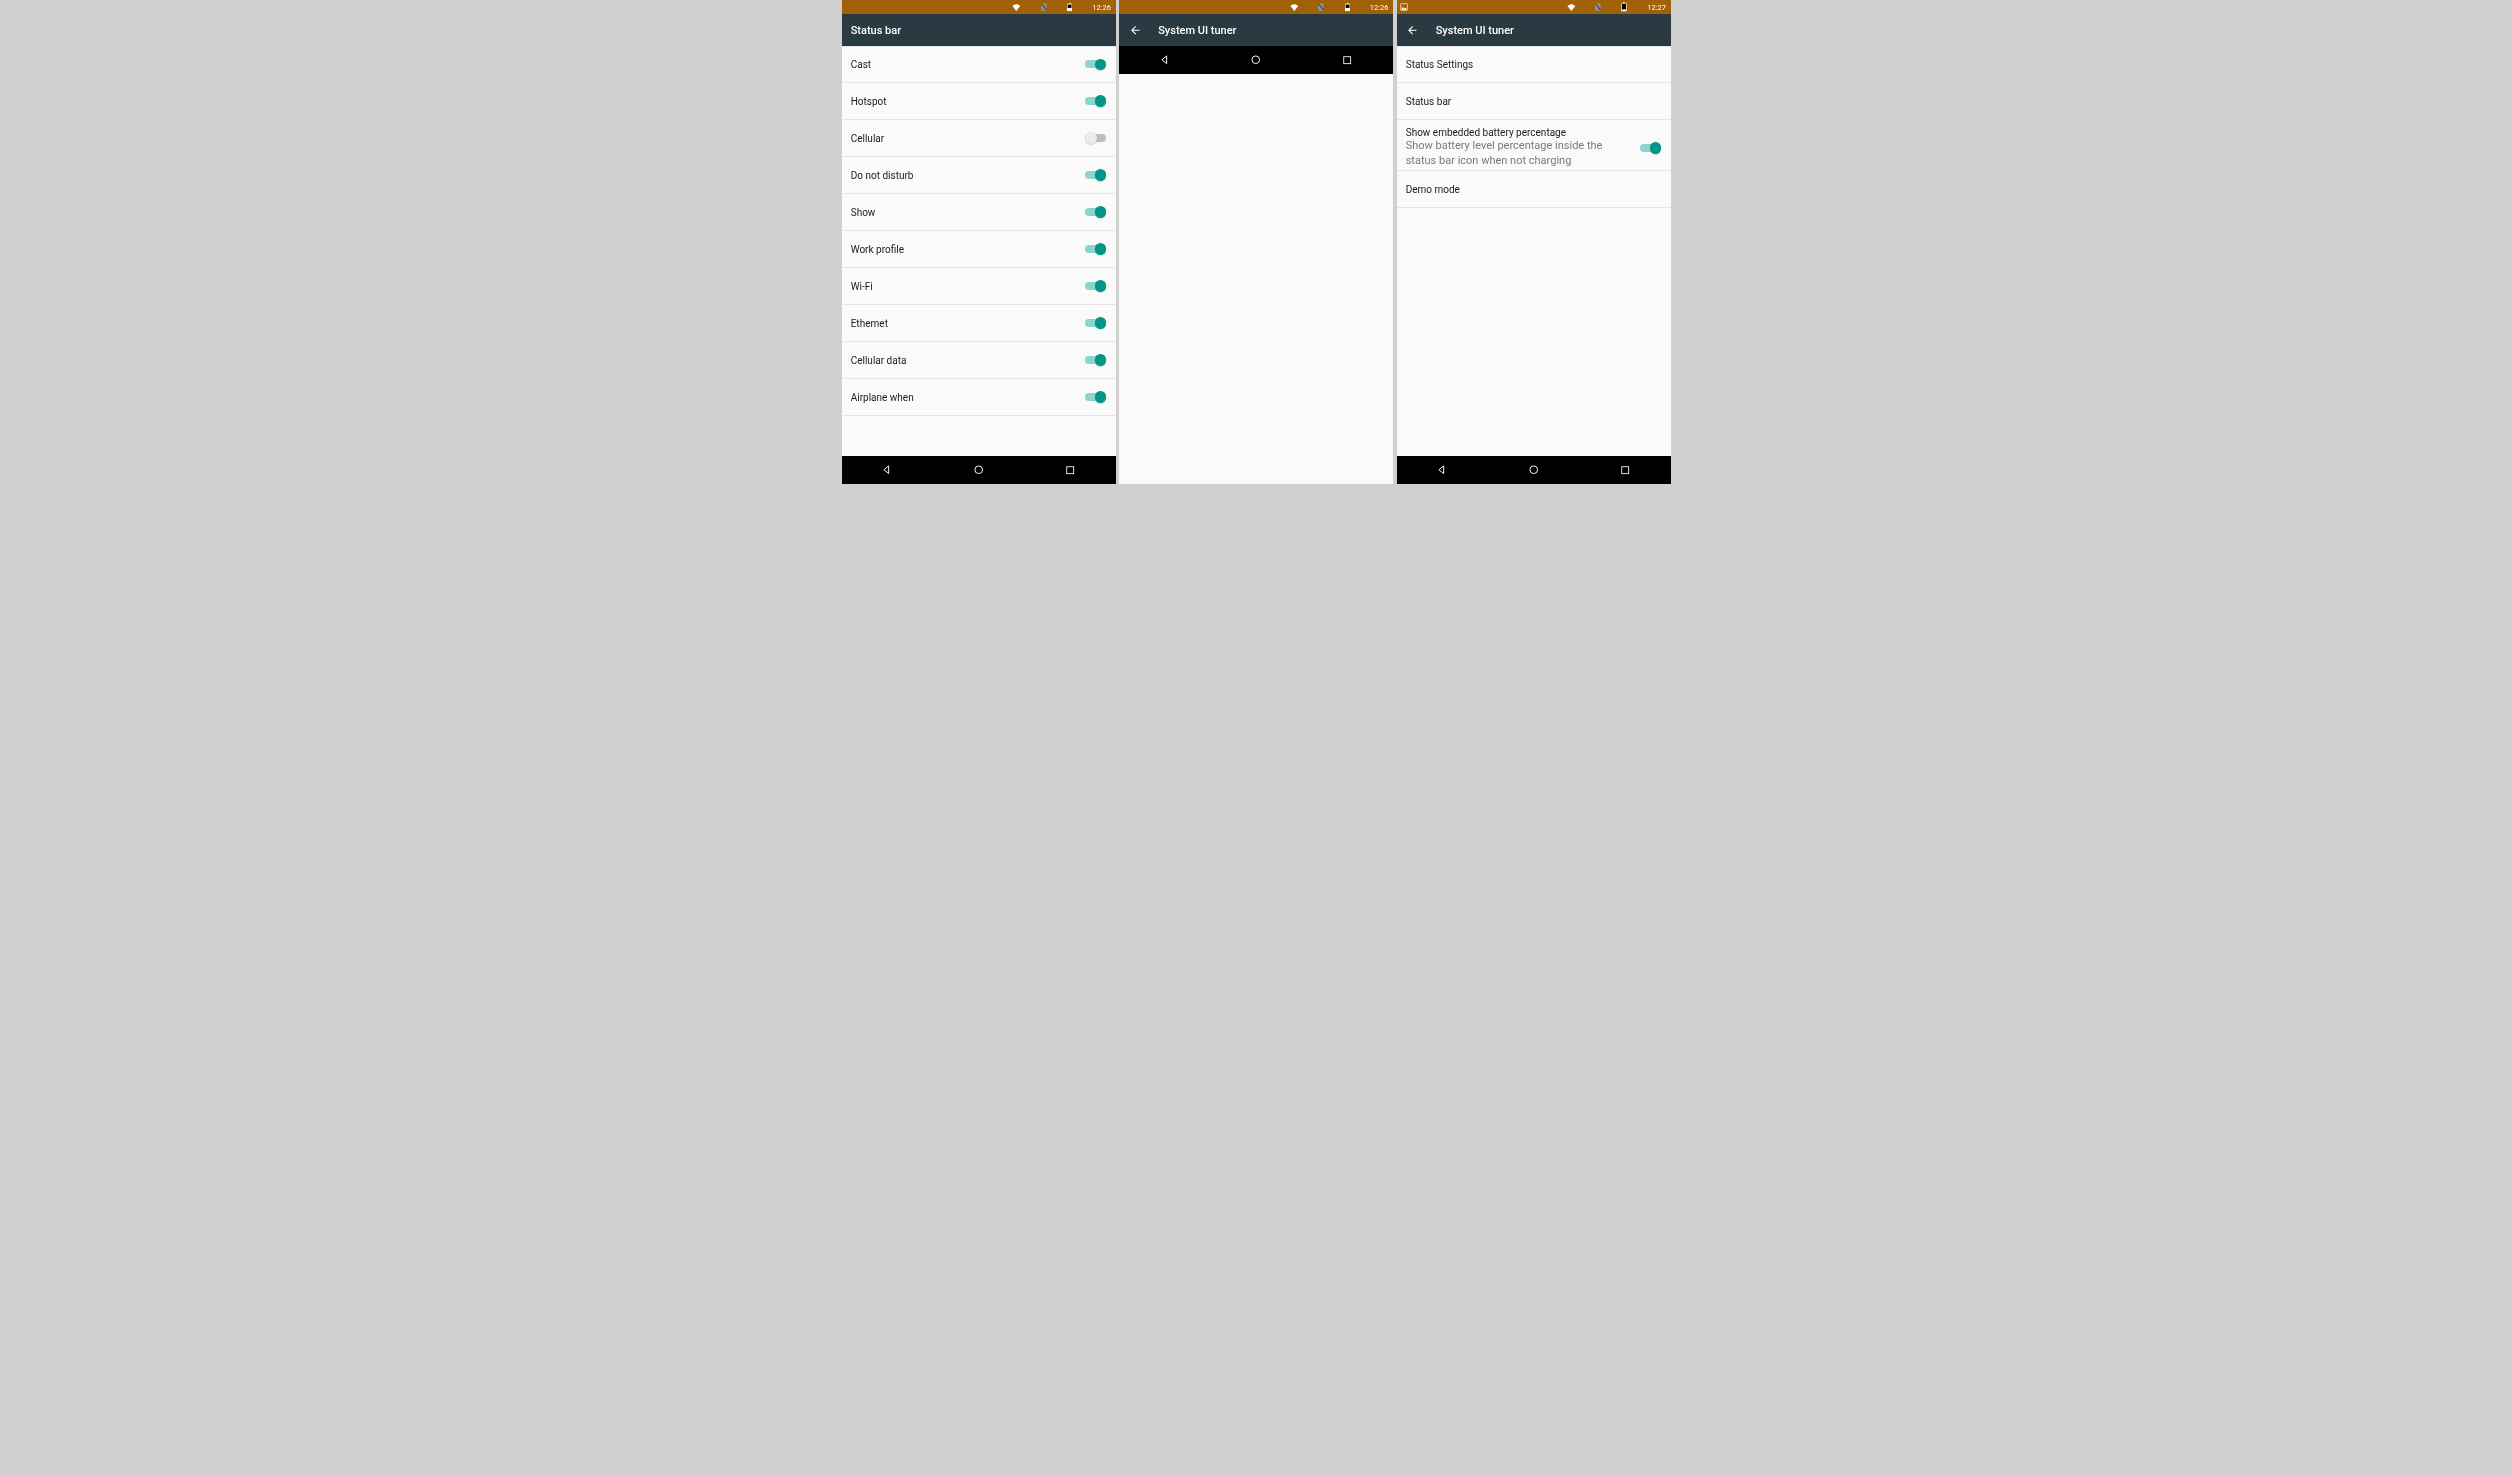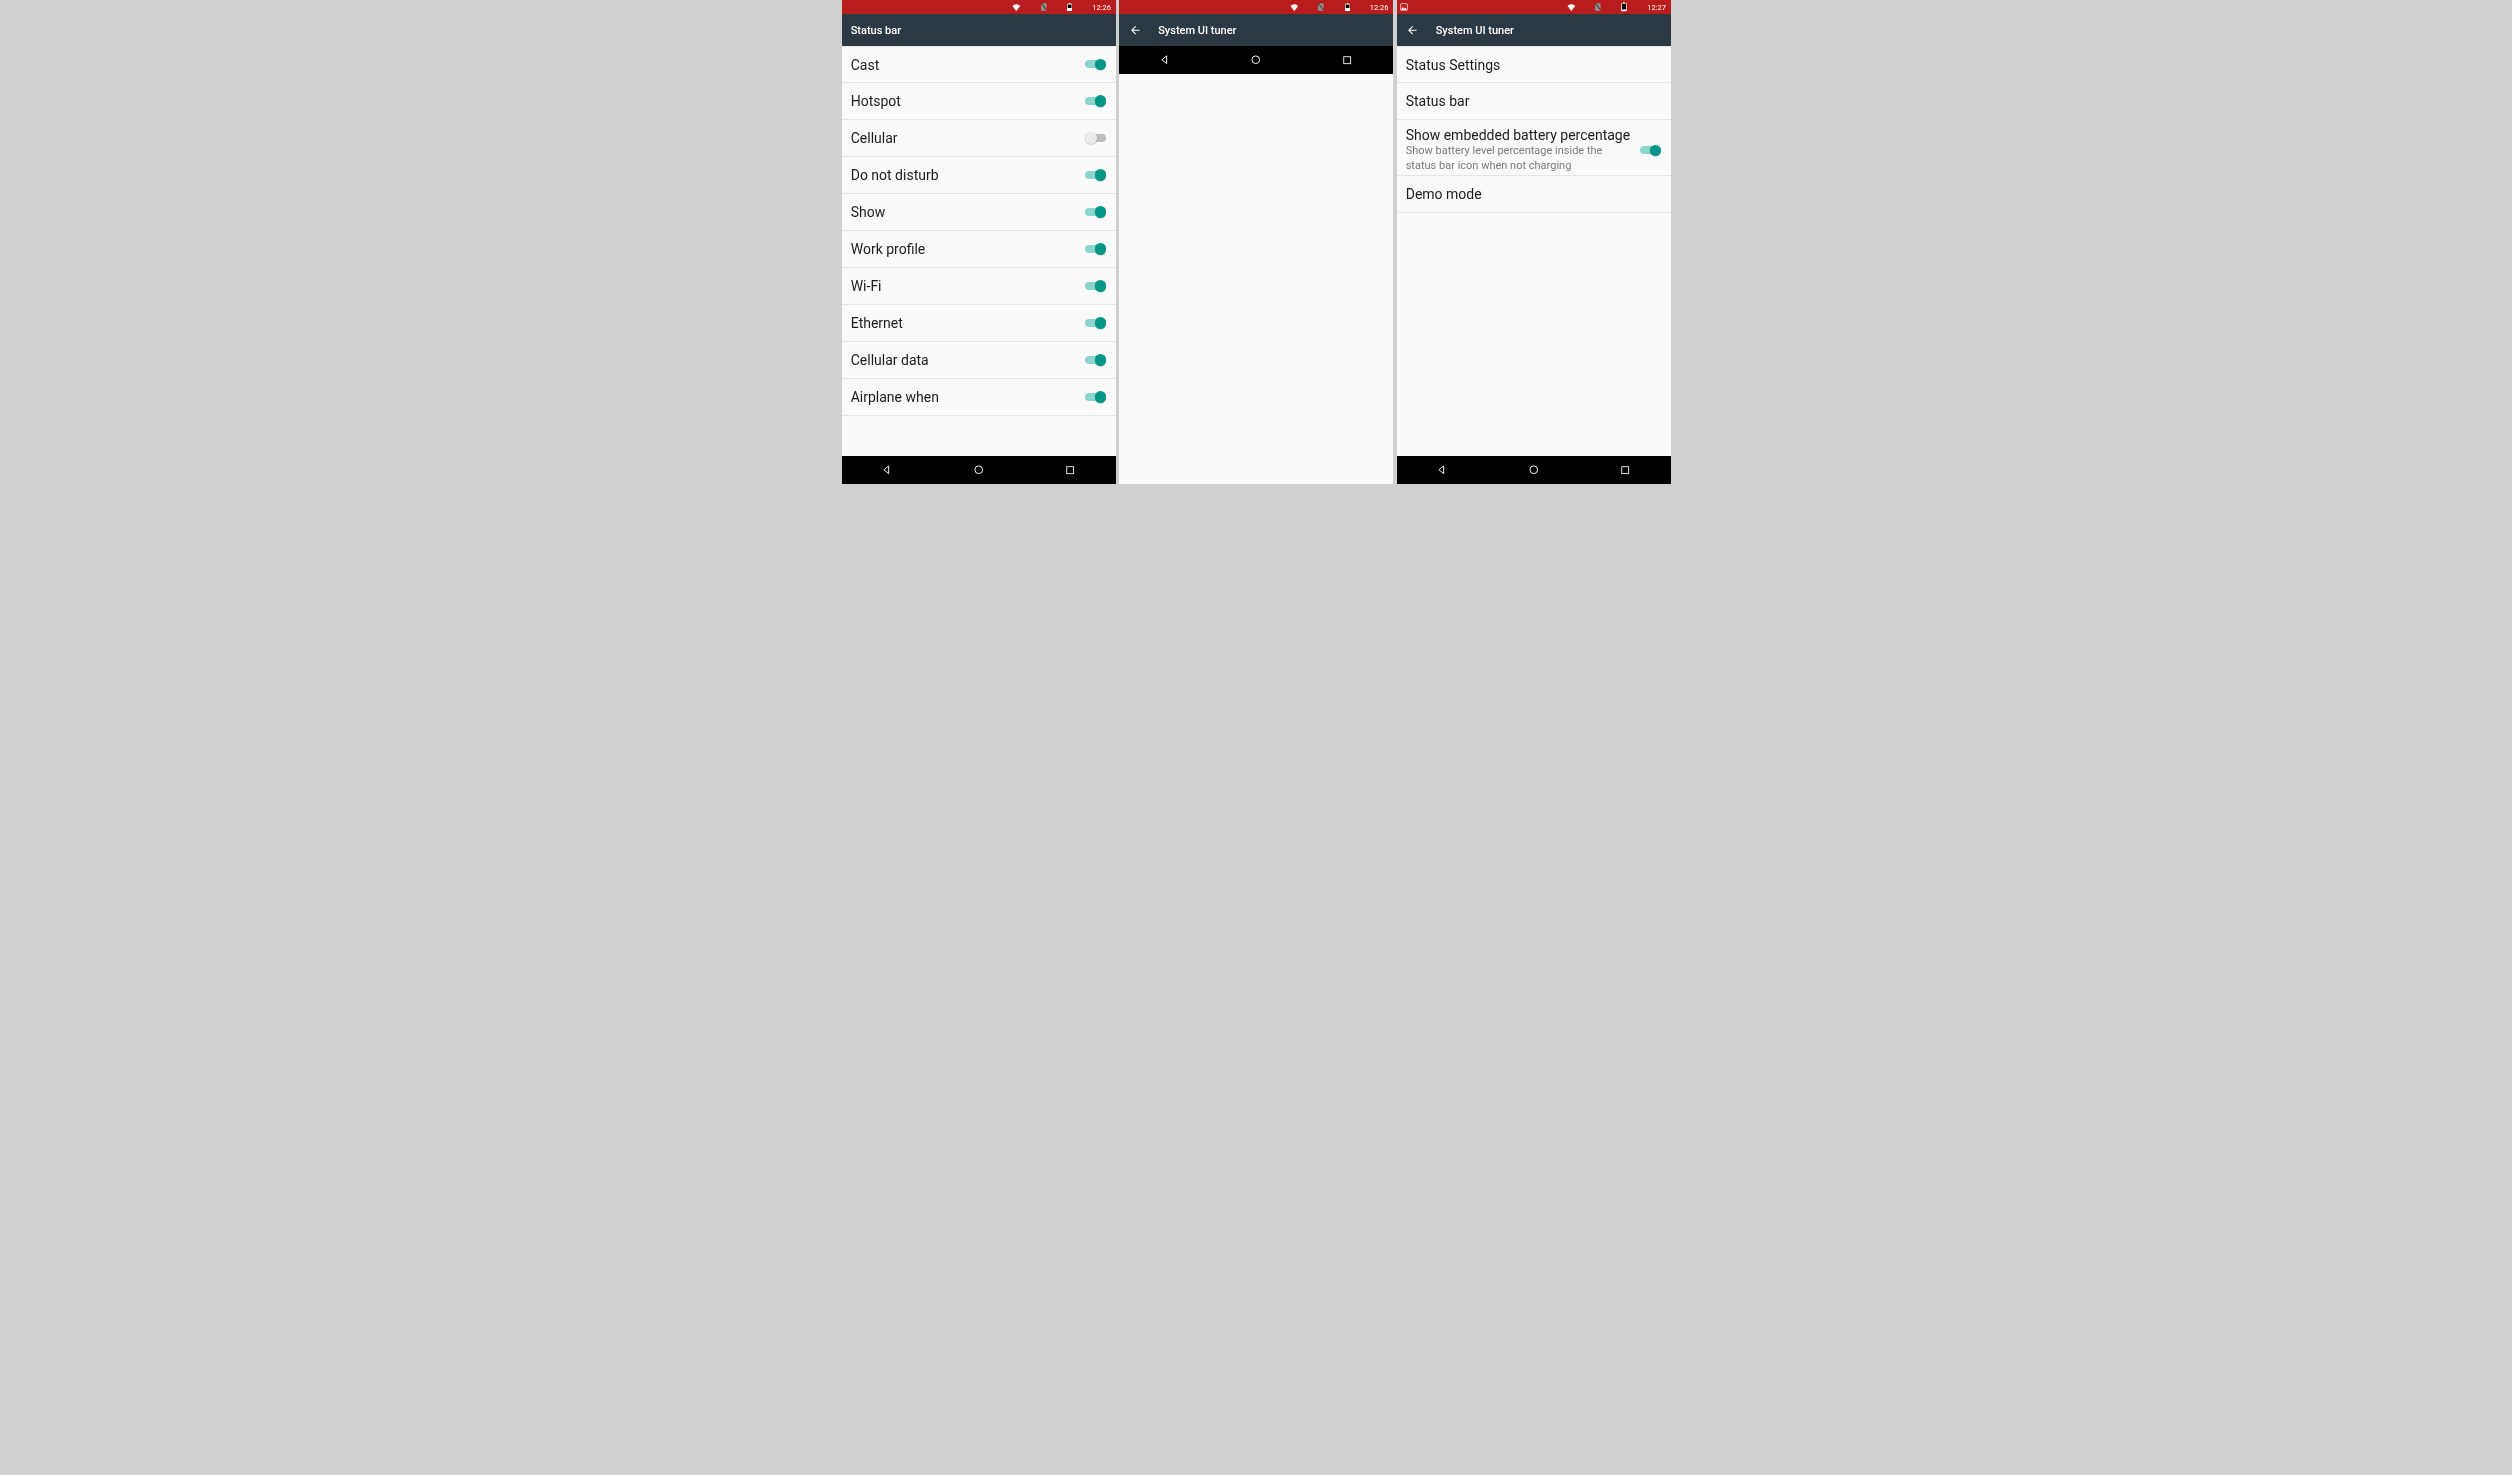--- a/index.html
+++ b/index.html
@@ -15,21 +15,21 @@
   width: 274px;
   height: 484px;
   background: #fafafa;
   display: flex;
   flex-direction: column;
   position: relative;
   overflow: hidden;
 }
 .statusbar {
   height: 14px;
-  background: #b91c1c;
+  background: #a16207;
   color: #fff;
   display: flex;
   justify-content: flex-end;
   align-items: center;
   padding: 0 4.6px 0 3.5px;
   font-size: 7.5px;
   gap: 20px;
 }
 .statusbar .sb-left { margin-right: auto; display:flex; align-items:center; gap:2.3px; }
 .sb-icon { display:inline-flex; align-items:center; justify-content:center; }
@@ -59,21 +59,21 @@
 .row {
   display: flex;
   align-items: center;
   padding: 0 9.2px;
   min-height: 37px;
   border-bottom: 0.6px solid #e5e5e5;
   background: #fafafa;
 }
 .row .label-col { flex: 1; padding-right: 7px; }
 .row .label {
-  font-size: 14px;
+  font-size: 10px;
   color: #1b1b1b;
 }
 .row .sub {
   font-size: 11px;
   color: #7a7a7a;
   line-height: 1.35;
   margin-top: 1.2px;
 }
 .row.disabled .label { color: #b8b8b8; }
 .switch {

